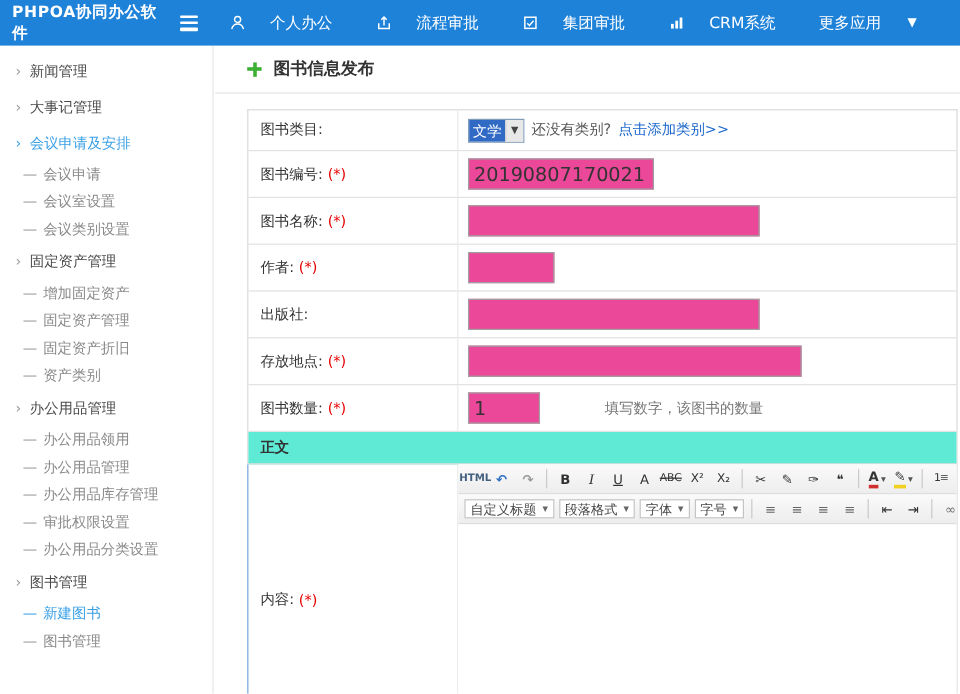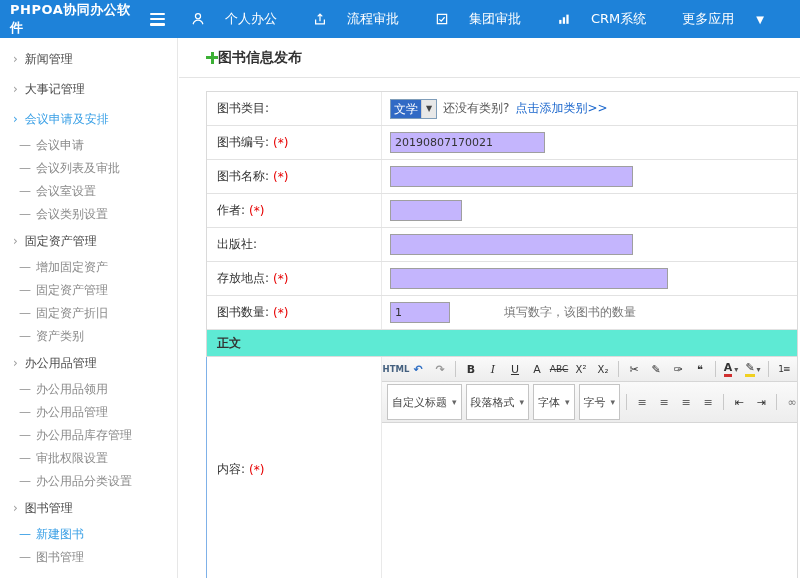--- a/index.html
+++ b/index.html
@@ -26,37 +26,37 @@
     color:#4a4a4a; cursor:pointer; white-space:nowrap; }
   .group-title .arr { color:#9a9a9a; font-size:12px; margin-right:7px; }
   .group-title.active, .group-title.active .arr { color:#3aa0e6; }
   .sub-item { height:23px; line-height:23px; padding-left:19px; font-size:12px;
     color:#8a8a8a; cursor:pointer; white-space:nowrap; }
   .sub-item .dash { margin-right:5px; color:#9a9a9a; }
   .sub-item.active, .sub-item.active .dash { color:#3aa0e6; }
 
   
   .main { position:absolute; left:179px; top:38px; right:0; bottom:0; background:#fff; overflow:hidden; }
-  .page-head { height:40px; display:flex; align-items:center; gap:0;
+  .page-head { height:40px; display:flex; align-items:center; gap:10px;
     padding-left:27px; border-bottom:1px solid #e4e4e4; }
   .plus { position:relative; width:12px; height:12px; }
   .plus::before { content:""; position:absolute; left:0; top:4.5px; width:12px; height:3px; background:#3cb035; }
   .plus::after  { content:""; position:absolute; left:4.5px; top:0; width:3px; height:12px; background:#3cb035; }
   .page-title { font-size:14px; font-weight:bold; color:#333; }
 
   
   .form-wrap { margin:13px 0 0 27px; width:592px; border:1px solid #dadada;
     border-bottom:none; font-size:12px; color:#333; }
   .frow { display:flex; align-items:stretch; border-bottom:1px solid #e2e2e2; min-height:34px; }
   .cell-label { width:175px; padding-left:10px; border-right:1px solid #e9e9e9;
     display:flex; align-items:center; gap:4px; flex-shrink:0; }
   .req { color:#e60000; }
   .cell-field { flex:1; padding:6px 8px; display:flex; align-items:center; gap:6px; min-width:0; }
-  input.txt { height:21px; border:1px solid #9f9f9f; padding:0 4px; font-size:11px;
-    font-family:inherit; color:#333; background:#c4b5fd; }
+  input.txt { height:21px; border:1px solid #9f9f9f; padding:12px 4px; font-size:16px;
+    font-family:inherit; color:#333; background:#ec4899; }
   .w-num { width:155px; } .w-name { width:243px; } .w-author { width:72px; }
   .w-pub { width:243px; } .w-loc { width:278px; } .w-qty { width:60px; }
   .hint { color:#777;margin-left:48px; } .hint-gray { color:#555; }
   .add-link { color:#1a66cc; cursor:pointer; text-decoration:none; }
 
   .select-box { display:inline-flex; align-items:center; height:20px;
     border:1px solid #7f9db9; background:#fff; cursor:pointer; }
   .sel-text { background:#316ac5; color:#fff; padding:0 3px; font-size:12px; line-height:18px; }
   .sel-arrow { width:15px; height:18px; background:#e8e8e8; border-left:1px solid #cfcfcf;
     display:flex; align-items:center; justify-content:center; font-size:8px; color:#444; }
@@ -67,21 +67,21 @@
   .content-row { height:226px; border-left:1px solid #7fb1e8; margin-left:-1px; }
   .content-row .cell-label { align-items:center; }
 
   
   .editor { flex:1; display:flex; flex-direction:column; min-width:0; background:#fff; }
   .toolbar { background:linear-gradient(#fafafa,#ededed); border-bottom:1px solid #d6d6d6;
     padding:2px 3px; display:flex; align-items:center; min-height:25px; overflow:hidden; }
   .tb-btn { min-width:20px; height:20px; padding:0 2px; display:inline-flex; align-items:center;
     justify-content:center; font-size:11px; color:#333; cursor:pointer; border-radius:2px; margin:0 1px; }
   .tb-sep { width:1px; height:16px; background:#c9c9c9; margin:0 4px; flex-shrink:0; }
-  .tb-select { height:36px; border:1px solid #c4c4c4; background:#fff; display:inline-flex;
+  .tb-select { height:16px; border:1px solid #c4c4c4; background:#fff; display:inline-flex;
     align-items:center; justify-content:flex-start; padding:0 4px; font-size:11px;
     color:#444; margin:0 2px; cursor:pointer; white-space:nowrap;font-family:Liberation Serif, serif; }
   .tb-select .caret2 { font-size:9px; color:#666; margin-left:5px; }
   .tb-caret { font-size:8px; color:#555; margin-left:2px; }
 
   [data-name="source-button"] { font-size:8.5px; font-weight:bold; color:#44607f; }
   [data-name="undo-button"] { color:#2f6fc4; font-weight:bold; }
   [data-name="redo-button"] { color:#999; font-weight:bold; }
   [data-name="bold-button"] { font-weight:bold; }
   [data-name="italic-button"] { font-style:italic; font-family:"DejaVu Serif",serif; }
@@ -150,21 +150,20 @@
         <span class="caret" data-name="caret-down-icon">▼</span>
       </div>
     </nav>
 </header>
 
 <aside class="sidebar" data-name="sidebar">
     <div class="group-title" data-name="sidebar-group-0"><span class="arr" data-name="chevron-right-icon">›</span><span data-name="sidebar-group-label">新闻管理</span></div>
     <div class="group-title" data-name="sidebar-group-1"><span class="arr" data-name="chevron-right-icon">›</span><span data-name="sidebar-group-label">大事记管理</span></div>
     <div class="group-title active" data-name="sidebar-group-2"><span class="arr" data-name="chevron-right-icon">›</span><span data-name="sidebar-group-label">会议申请及安排</span></div>
     <div class="sub-item" data-name="sidebar-item"><span class="dash" data-name="dash-icon">—</span><span data-name="sidebar-item-label">会议申请</span></div>
-    <div class="sub-item" data-name="sidebar-item"><span class="dash" data-name="dash-icon">—</span><span data-name="sidebar-item-label">会议列表及审批</span></div>
     <div class="sub-item" data-name="sidebar-item"><span class="dash" data-name="dash-icon">—</span><span data-name="sidebar-item-label">会议室设置</span></div>
     <div class="sub-item" data-name="sidebar-item"><span class="dash" data-name="dash-icon">—</span><span data-name="sidebar-item-label">会议类别设置</span></div>
     <div class="group-title" data-name="sidebar-group-3"><span class="arr" data-name="chevron-right-icon">›</span><span data-name="sidebar-group-label">固定资产管理</span></div>
     <div class="sub-item" data-name="sidebar-item"><span class="dash" data-name="dash-icon">—</span><span data-name="sidebar-item-label">增加固定资产</span></div>
     <div class="sub-item" data-name="sidebar-item"><span class="dash" data-name="dash-icon">—</span><span data-name="sidebar-item-label">固定资产管理</span></div>
     <div class="sub-item" data-name="sidebar-item"><span class="dash" data-name="dash-icon">—</span><span data-name="sidebar-item-label">固定资产折旧</span></div>
     <div class="sub-item" data-name="sidebar-item"><span class="dash" data-name="dash-icon">—</span><span data-name="sidebar-item-label">资产类别</span></div>
     <div class="group-title" data-name="sidebar-group-4"><span class="arr" data-name="chevron-right-icon">›</span><span data-name="sidebar-group-label">办公用品管理</span></div>
     <div class="sub-item" data-name="sidebar-item"><span class="dash" data-name="dash-icon">—</span><span data-name="sidebar-item-label">办公用品领用</span></div>
     <div class="sub-item" data-name="sidebar-item"><span class="dash" data-name="dash-icon">—</span><span data-name="sidebar-item-label">办公用品管理</span></div>

